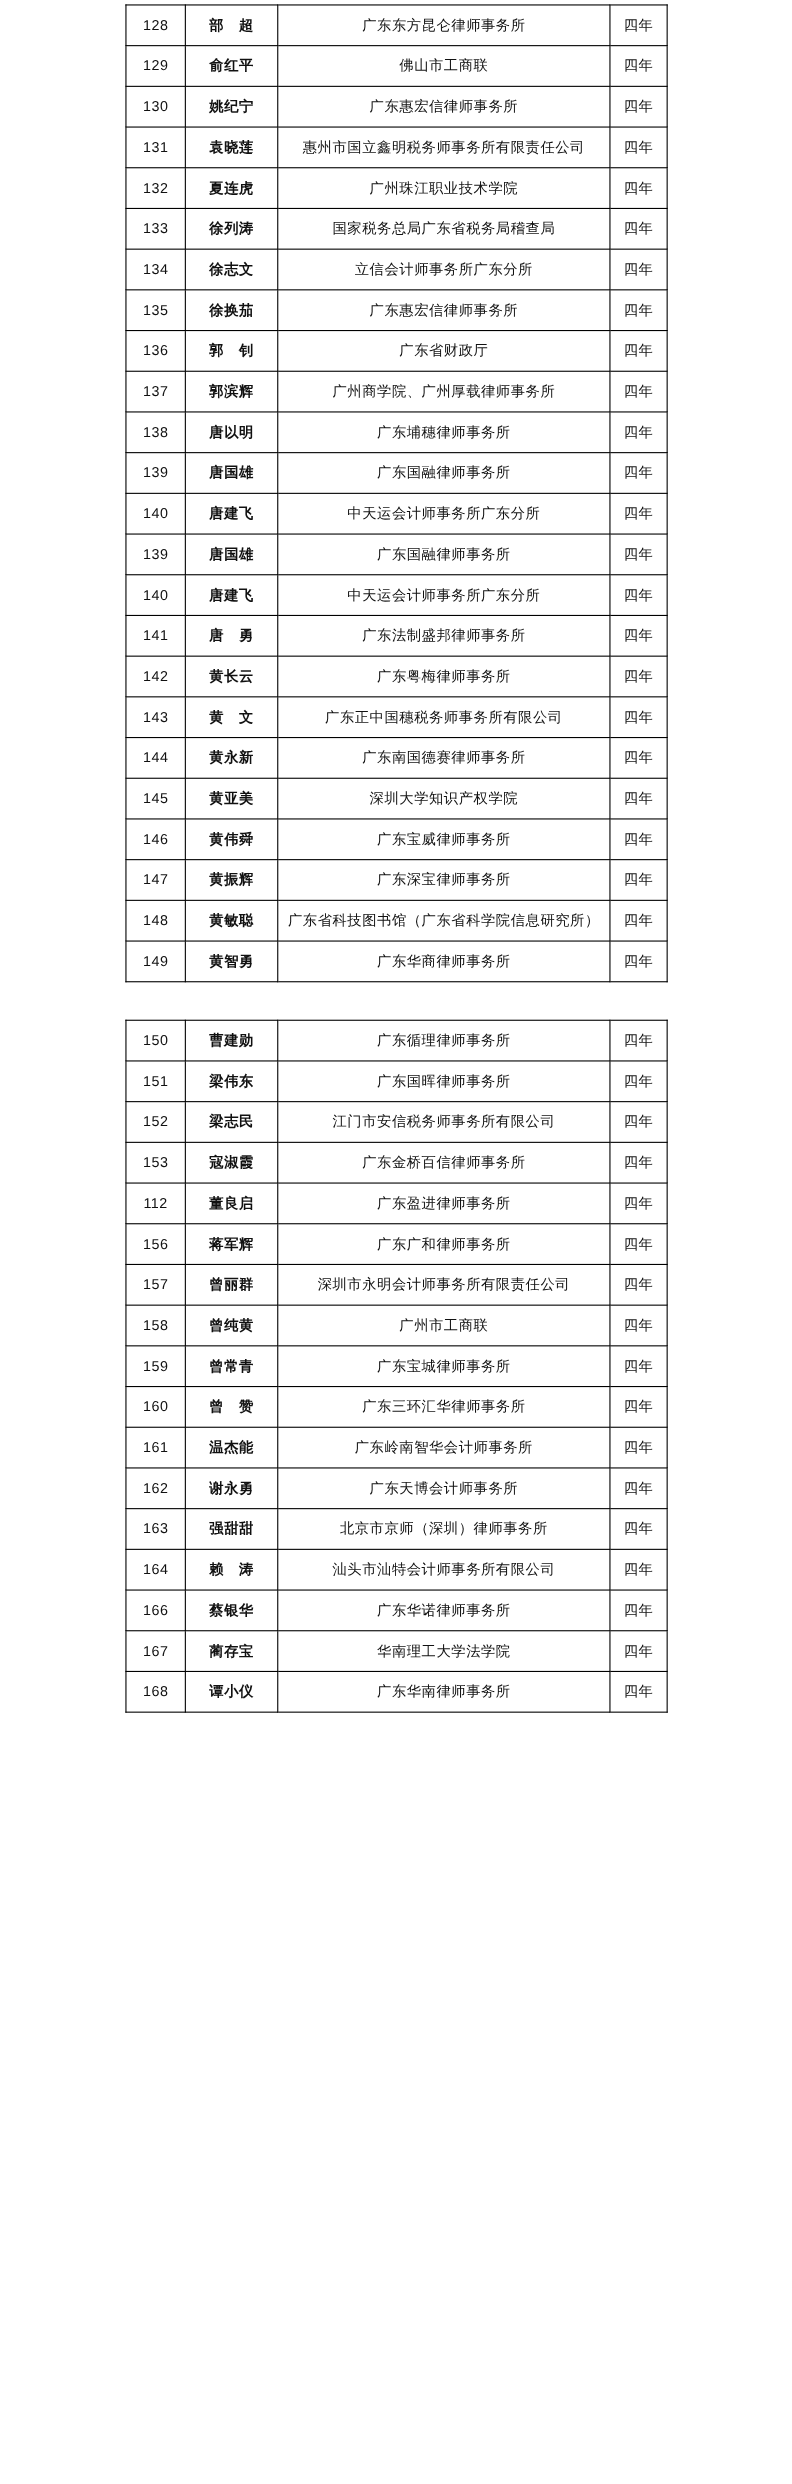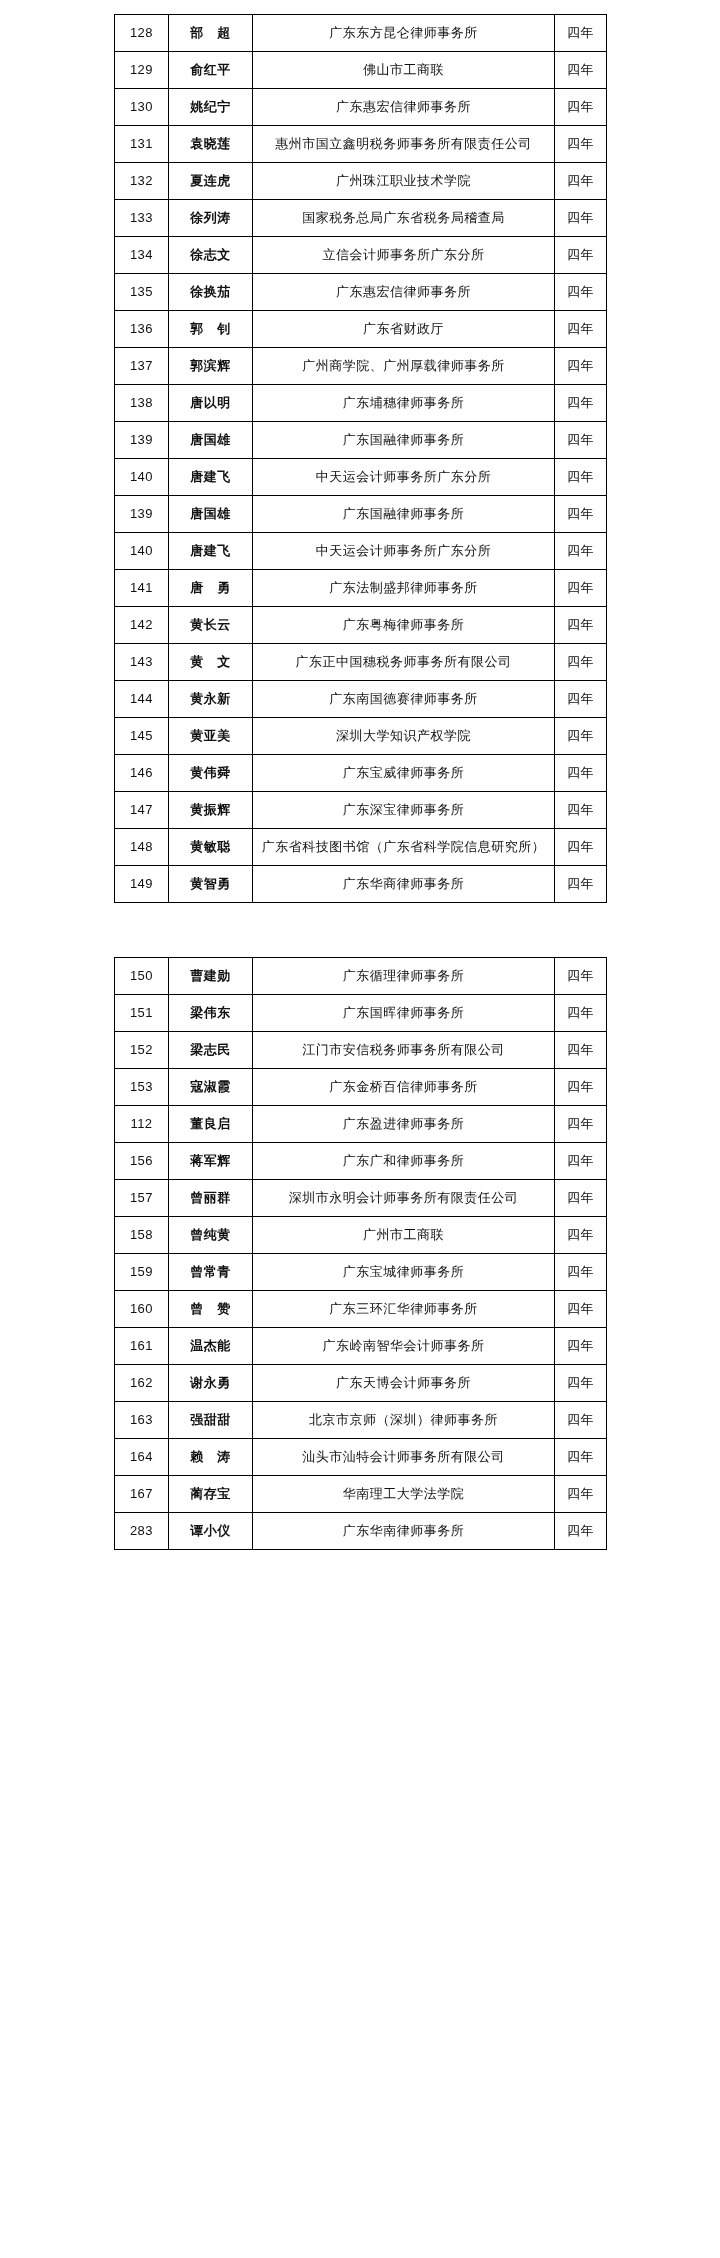--- a/index.html
+++ b/index.html
@@ -15,21 +15,21 @@
     width: 720px;
     min-height: 2258px;
     background: #ffffff;
     position: relative;
     box-sizing: border-box;
     padding: 0;
   }
   table.roster {
     border-collapse: collapse;
     width: 492px;
-    margin: 14px auto;
+    margin: 4px auto;
     table-layout: fixed;
   }
   table.roster td {
     border: 1px solid #000000;
     font-size: 13px;
     color: #111111;
     text-align: center;
     vertical-align: middle;
     height: 32px;
     line-height: 16px;
@@ -311,27 +311,33 @@
             <td class="org">北京市京师（深圳）律师事务所</td>
             <td class="term">四年</td>
           </tr>
           <tr>
             <td class="idx">164</td>
             <td class="name">赖　涛</td>
             <td class="org">汕头市汕特会计师事务所有限公司</td>
             <td class="term">四年</td>
           </tr>
           <tr>
+            <td class="idx">166</td>
+            <td class="name">蔡银华</td>
+            <td class="org">广东华诺律师事务所</td>
+            <td class="term">四年</td>
+          </tr>
+          <tr>
             <td class="idx">167</td>
             <td class="name">蔺存宝</td>
             <td class="org">华南理工大学法学院</td>
             <td class="term">四年</td>
           </tr>
           <tr>
-            <td class="idx">283</td>
+            <td class="idx">168</td>
             <td class="name">谭小仪</td>
             <td class="org">广东华南律师事务所</td>
             <td class="term">四年</td>
           </tr>
         </tbody>
     </table>
   </div>
 
 </div>
 

